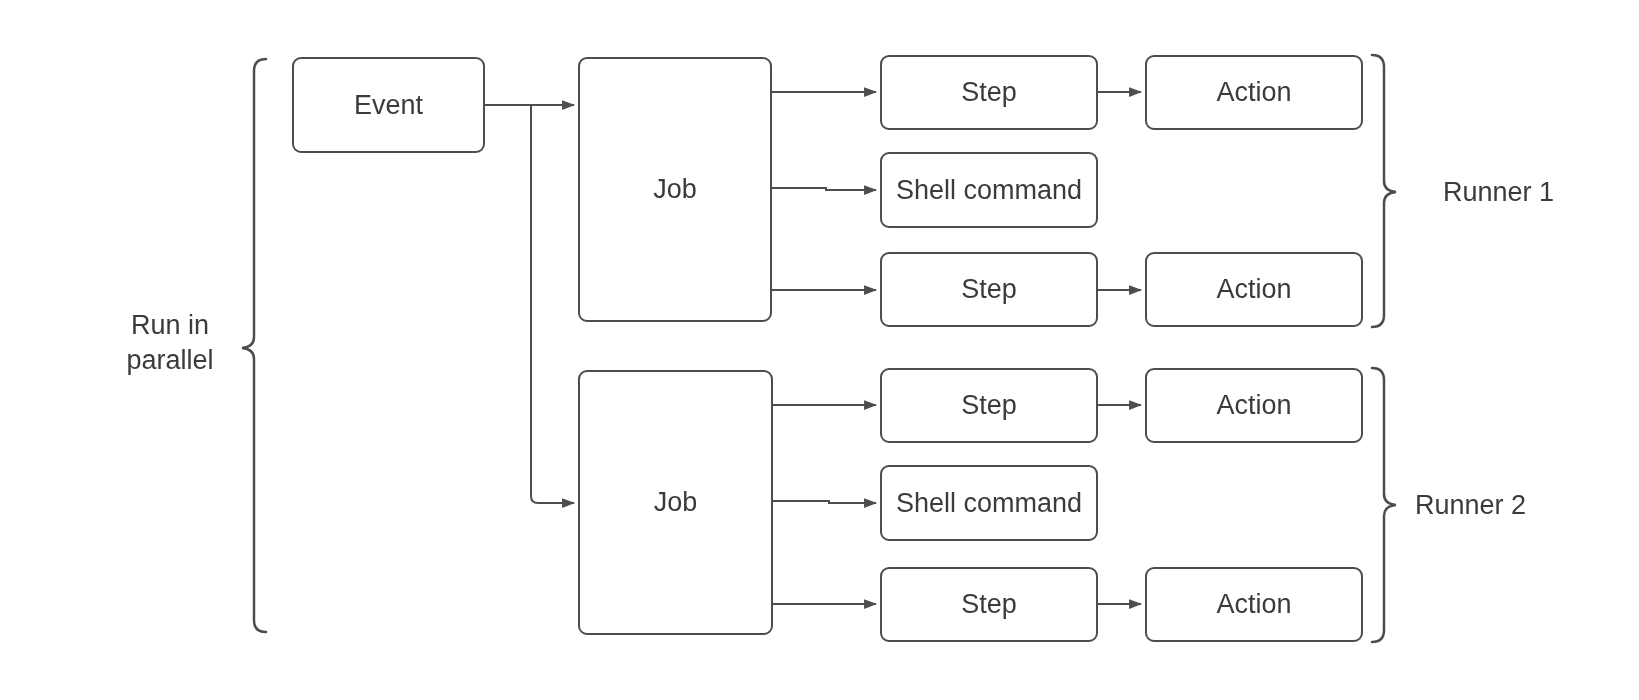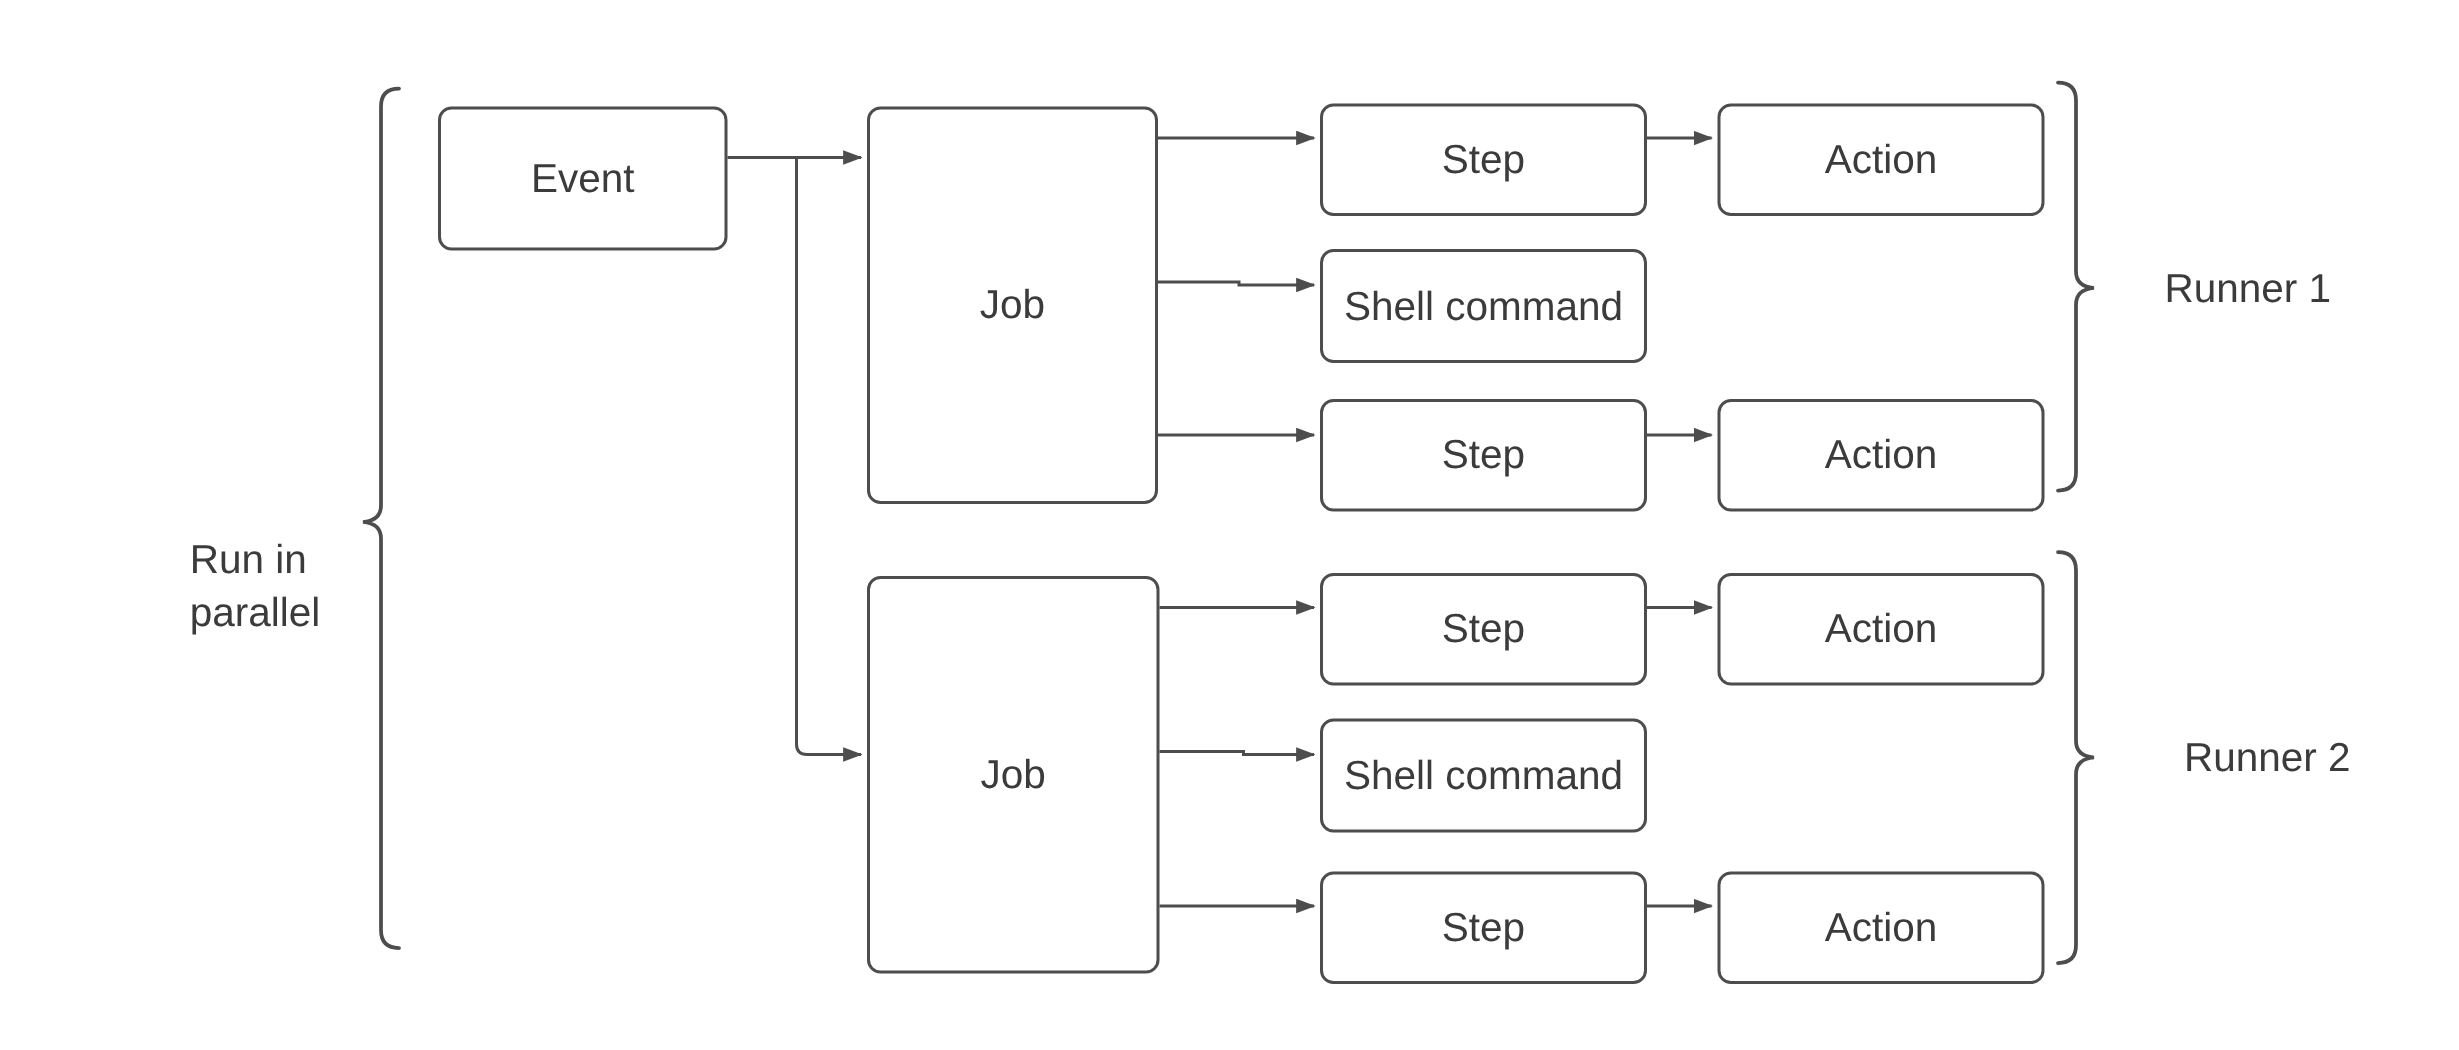--- a/index.html
+++ b/index.html
@@ -42,35 +42,33 @@
     background: var(--fill);
     border: 2.5px solid var(--stroke);
     border-radius: 9px;
     display: flex;
     align-items: center;
     justify-content: center;
     font-size: 27px;
     line-height: 1.2;
     color: var(--text);
     text-align: center;
-    margin-top: 14px;
   }
   .label {
     position: absolute;
     font-size: 27px;
     line-height: 1.28;
     color: var(--text);
     display: flex;
     align-items: center;
   }
   .label.centered {
     justify-content: center;
-    text-align: left;
+    text-align: center;
     white-space: pre-line;
-    margin-top: 48px;
   }
 </style>
 </head>
 <body>
 
 <div class="canvas">
 
   <svg class="layer" viewBox="0 0 1639 700" xmlns="http://www.w3.org/2000/svg">
     <defs>
       <marker id="arrow" viewBox="0 0 12 9" refX="11" refY="4.5" markerWidth="13" markerHeight="10" orient="auto" markerUnits="userSpaceOnUse">
@@ -120,15 +118,15 @@
   <div class="node" style="left:880px; top:465px; width:218px; height:76px;">Shell command</div>
 
   <div class="node" style="left:880px; top:567px; width:218px; height:75px;">Step</div>
 
   <div class="node" style="left:1145px; top:368px; width:218px; height:75px;">Action</div>
 
   <div class="node" style="left:1145px; top:567px; width:218px; height:75px;">Action</div>
 
   <div class="label" style="left:1415px; top:175px; height:34px;margin-left:28px;">Runner 1</div>
 
-  <div class="label" style="left:1415px; top:488px; height:34px;margin-left:41px;">Runner 2</div>
+  <div class="label" style="left:1415px; top:488px; height:34px;">Runner 2</div>
 
 </div>
 
 </body></html>

